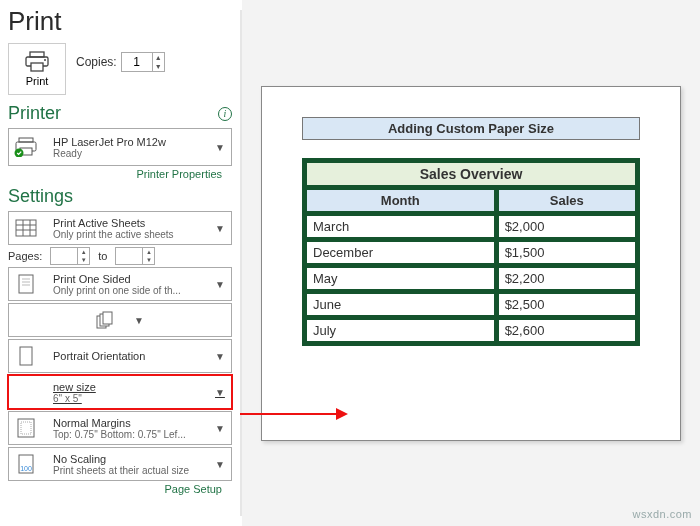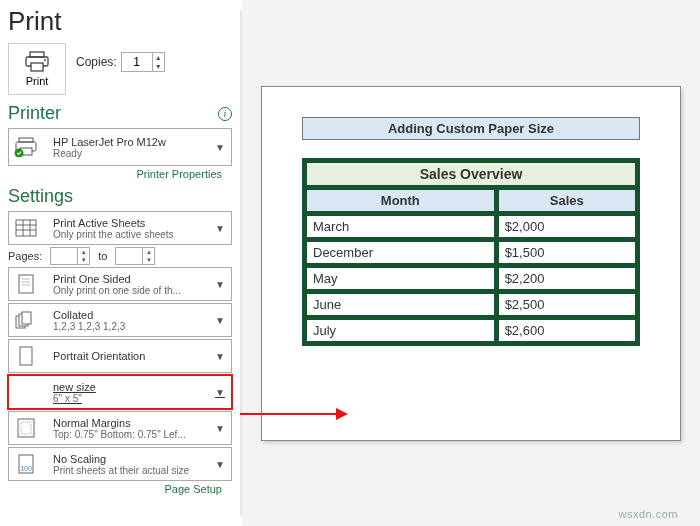--- a/index.html
+++ b/index.html
@@ -74,21 +74,21 @@
   .sheet-title-row {
     background:#d9e7f5; border:1px solid #777; padding:3px 6px;
     display:flex; align-items:center; justify-content:center; margin-bottom:18px;
   }
   .sheet-title { font-weight:700; font-size:13px; }
   .xl-table { width:100%; border-collapse:collapse; }
   .xl-table th, .xl-table td { border:5px solid #14532d; padding:3px 6px; font-size:13px; }
   .xl-table .overview th { background:#e6f0dc; font-weight:700; font-size:14px; }
   .xl-table .hdr th { background:#d9e7f5; font-weight:700; }
   .watermark {
-    position:absolute; right:22px; bottom:6px; font-size:11px; color:#9aa; letter-spacing:.5px;
+    position:absolute; right:8px; bottom:6px; font-size:11px; color:#9aa; letter-spacing:.5px;
   }
 </style>
 </head>
 <body>
 
 <div class="layout">
   <div class="panel">
     <div class="panel-title">Print</div>
 
     <div class="print-row">
@@ -192,24 +192,20 @@
     </div>
 
     <div class="dropdown">
       <span class="icon-slot">
         <svg width="22" height="18" viewBox="0 0 22 18">
           <rect x="1" y="5" width="9" height="12" fill="#fff" stroke="#666"></rect>
           <rect x="4" y="3" width="9" height="12" fill="#fff" stroke="#666"></rect>
           <rect x="7" y="1" width="9" height="12" fill="#fff" stroke="#666"></rect>
         </svg>
       </span>
-      <span class="txt">
-        <div class="line1">Collated</div>
-        <div class="line2">1,2,3    1,2,3    1,2,3</div>
-      </span>
       <span class="chev">▼</span>
     </div>
 
     <div class="dropdown">
       <span class="icon-slot">
         <svg width="18" height="22" viewBox="0 0 18 22">
           <rect x="3" y="2" width="12" height="18" fill="#fff" stroke="#666"></rect>
         </svg>
       </span>
       <span class="txt">

